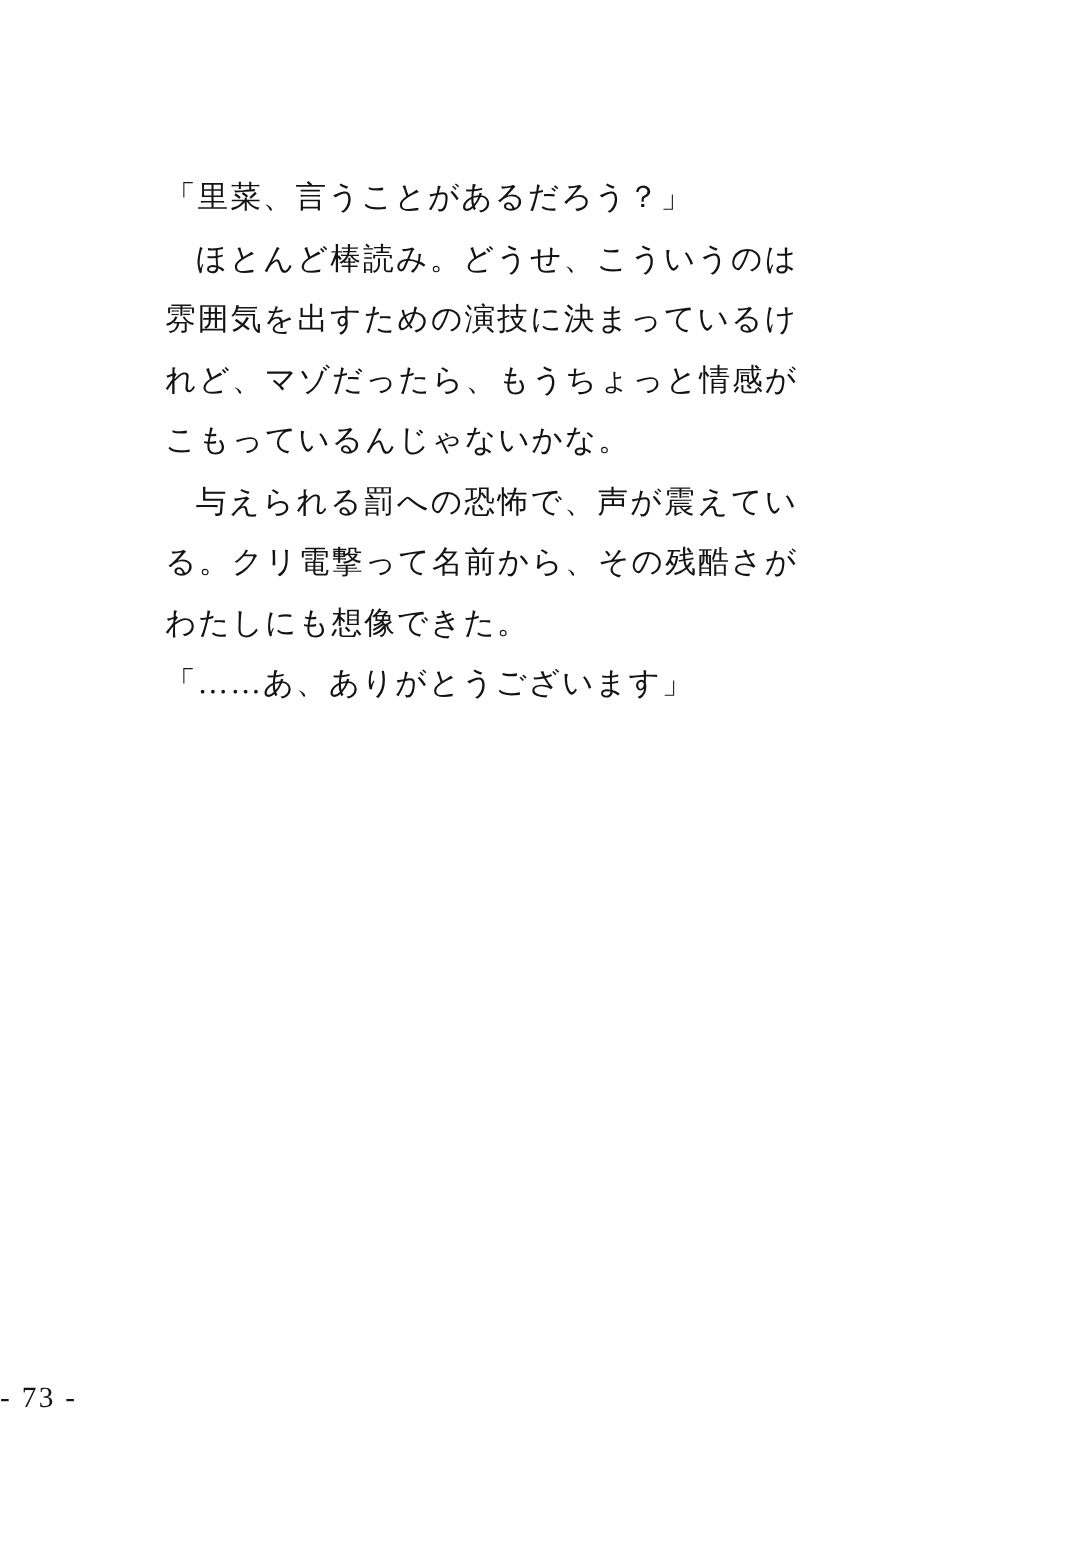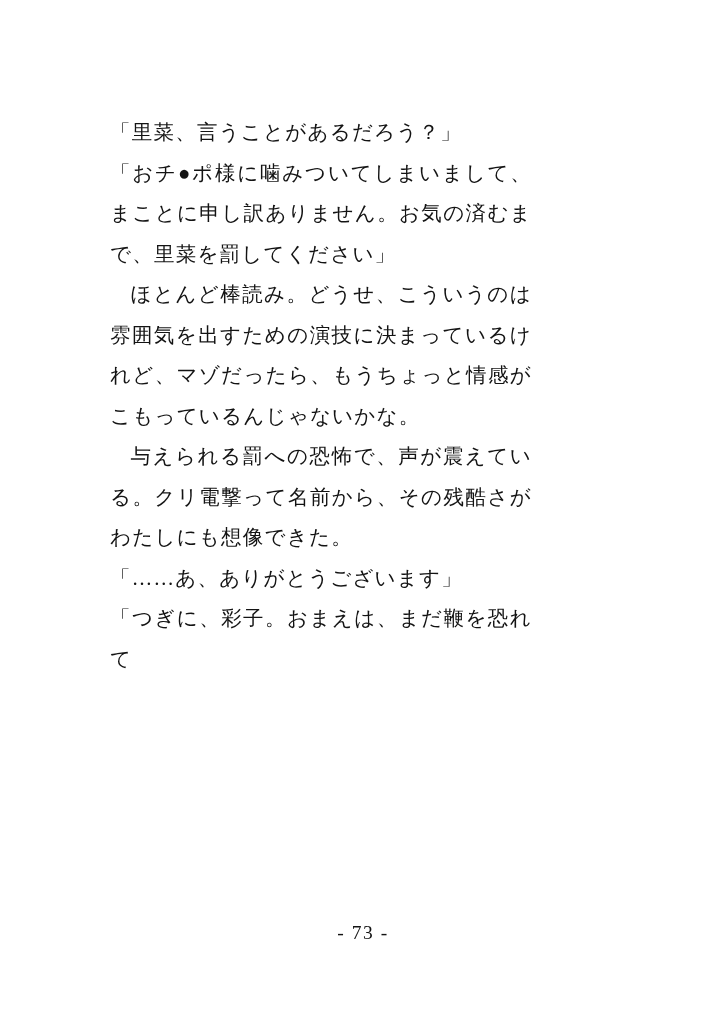--- a/index.html
+++ b/index.html
@@ -37,33 +37,31 @@
     text-indent: 0;
   }
   .para.indent {
     text-indent: 1em;
   }
   .page-number {
     position: absolute;
     left: 0;
     right: 0;
     top: 922px;
-    text-align: center;
+    text-align: left;
     font-size: 19.5px;
     letter-spacing: 0.08em;
     color: #131313;
   }
 </style>
 </head>
 <body>
 
 <div class="page">
   <div class="body-text">
     <p class="para">「里菜、言うことがあるだろう？」</p>
-    <p class="para">「おチ●ポ様に噛みついてしまいまして、まことに申し訳ありません。お気の済むまで、里菜を罰してください」</p>
     <p class="para indent">ほとんど棒読み。どうせ、こういうのは雰囲気を出すための演技に決まっているけれど、マゾだったら、もうちょっと情感がこもっているんじゃないかな。</p>
     <p class="para indent">与えられる罰への恐怖で、声が震えている。クリ電撃って名前から、その残酷さがわたしにも想像できた。</p>
     <p class="para">「……あ、ありがとうございます」</p>
-    <p class="para">「つぎに、彩子。おまえは、まだ鞭を恐れて</p>
   </div>
 </div>
 
 <div class="page-number">- 73 -</div>
 
 </body></html>

